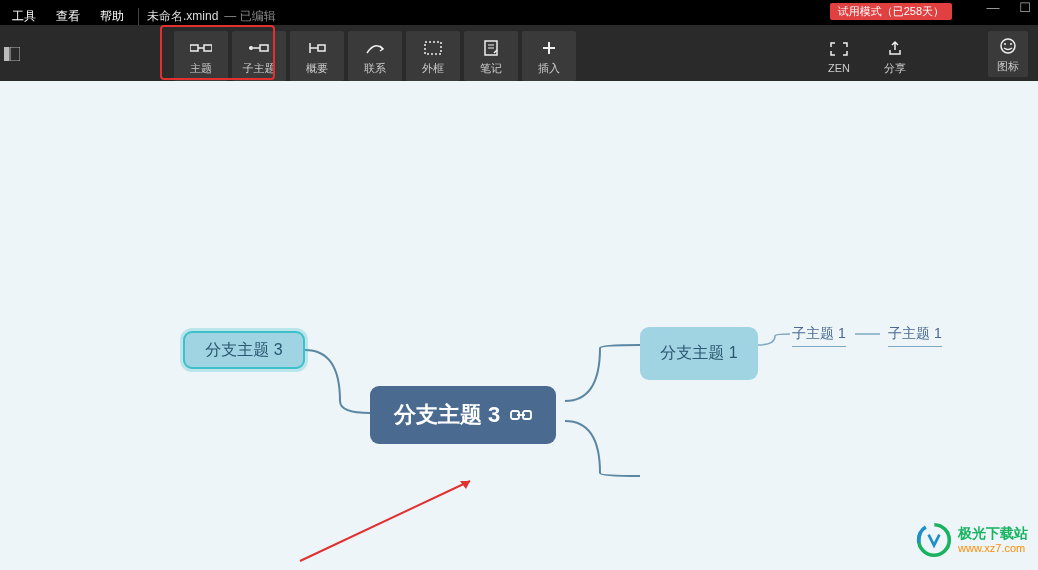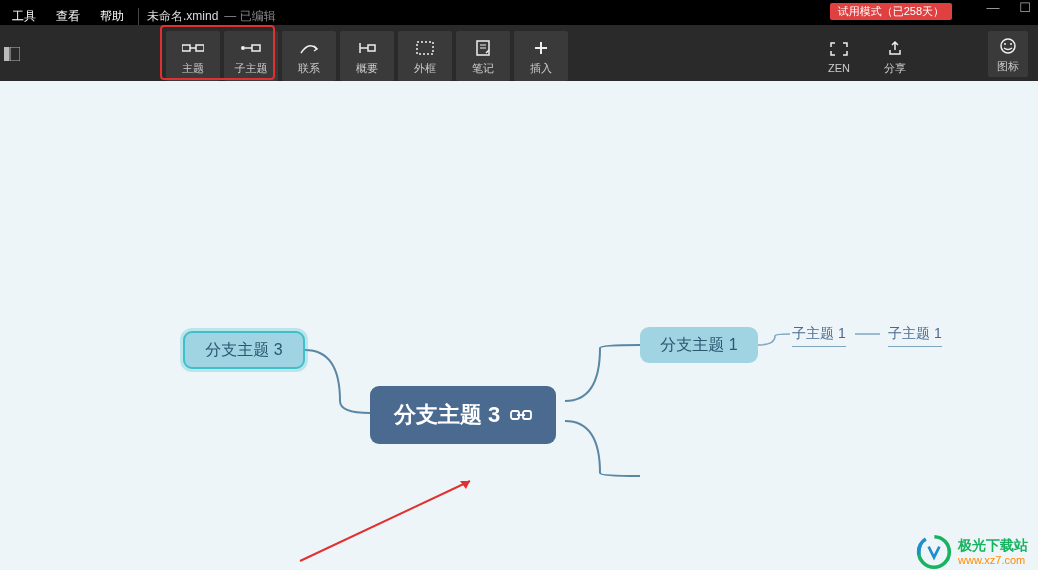--- a/index.html
+++ b/index.html
@@ -62,21 +62,21 @@
       width: 18px;
       text-align: center;
     }
     
     
     .toolbar {
       background: #2a2a2a;
       height: 56px;
       display: flex;
       align-items: flex-start;
-      padding-left: 4px;
+      padding-left: 12px;
       position: relative;
     }
     .tool-left-icon {
       position: absolute;
       left: 4px;
       top: 22px;
       color: #bbb;
       font-size: 14px;
     }
     .tool-group {
@@ -211,21 +211,21 @@
     }
     
     .arrow {
       position: absolute;
       pointer-events: none;
     }
     
     .watermark {
       position: absolute;
       right: 10px;
-      bottom: 0;
+      bottom: 12px;
       display: flex;
       align-items: center;
       gap: 6px;
     }
     .wm-logo {
       width: 36px;
       height: 36px;
     }
     .wm-text { display: flex; flex-direction: column; line-height: 1.1; }
     .wm-title { color: #18b361; font-size: 14px; font-weight: bold; }
@@ -271,36 +271,36 @@
         <svg width="22" height="14" viewBox="0 0 22 14">
             <circle cx="3" cy="7" r="2" fill="#eee"></circle>
             <line x1="5" y1="7" x2="12" y2="7" stroke="#eee" stroke-width="1.5"></line>
             <rect x="12" y="4" width="8" height="6" fill="none" stroke="#eee" stroke-width="1.5"></rect>
           </svg>
       </span>
       <span class="tool-label">子主题</span>
     </div>
     <div class="tool-btn">
       <span class="tool-icon">
-        <svg width="20" height="14" viewBox="0 0 20 14">
-            <path d="M2 12 Q10 0 18 8" fill="none" stroke="#eee" stroke-width="1.5"></path>
-            <path d="M15 5 L18 8 L15 10" fill="none" stroke="#eee" stroke-width="1.5"></path>
-          </svg>
-      </span>
-      <span class="tool-label">联系</span>
-    </div>
-    <div class="tool-btn">
-      <span class="tool-icon">
         <svg width="18" height="14" viewBox="0 0 18 14">
             <line x1="2" y1="2" x2="2" y2="12" stroke="#eee" stroke-width="1.5"></line>
             <line x1="2" y1="7" x2="10" y2="7" stroke="#eee" stroke-width="1.5"></line>
             <rect x="10" y="4" width="7" height="6" fill="none" stroke="#eee" stroke-width="1.5"></rect>
           </svg>
       </span>
       <span class="tool-label">概要</span>
+    </div>
+    <div class="tool-btn">
+      <span class="tool-icon">
+        <svg width="20" height="14" viewBox="0 0 20 14">
+            <path d="M2 12 Q10 0 18 8" fill="none" stroke="#eee" stroke-width="1.5"></path>
+            <path d="M15 5 L18 8 L15 10" fill="none" stroke="#eee" stroke-width="1.5"></path>
+          </svg>
+      </span>
+      <span class="tool-label">联系</span>
     </div>
     <div class="tool-btn">
       <span class="tool-icon">
         <svg width="18" height="14" viewBox="0 0 18 14">
             <rect x="1" y="1" width="16" height="12" fill="none" stroke="#eee" stroke-width="1.5" stroke-dasharray="2,2"></rect>
           </svg>
       </span>
       <span class="tool-label">外框</span>
     </div>
     <div class="tool-btn">
@@ -378,21 +378,21 @@
     <span>分支主题 3</span>
     <span class="central-icon">
       <svg width="22" height="18" viewBox="0 0 22 18">
           <rect x="1" y="5" width="8" height="8" rx="2" fill="none" stroke="#fff" stroke-width="1.8"></rect>
           <rect x="13" y="5" width="8" height="8" rx="2" fill="none" stroke="#fff" stroke-width="1.8"></rect>
           <line x1="7" y1="9" x2="15" y2="9" stroke="#fff" stroke-width="1.8"></line>
         </svg>
     </span>
   </div>
 
-  <div class="node node-branch" style="left:640px; top:246px; width:118px; height:36px;">
+  <div class="node node-branch" style="left:640px; top:246px; width:118px; height:53px;">
     <span>分支主题 1</span>
   </div>
 
 
   <div class="node node-sub" style="left:792px; top:244px;">
     <span>子主题 1</span>
   </div>
   <div class="node node-sub" style="left:888px; top:244px;">
     <span>子主题 1</span>
   </div>

